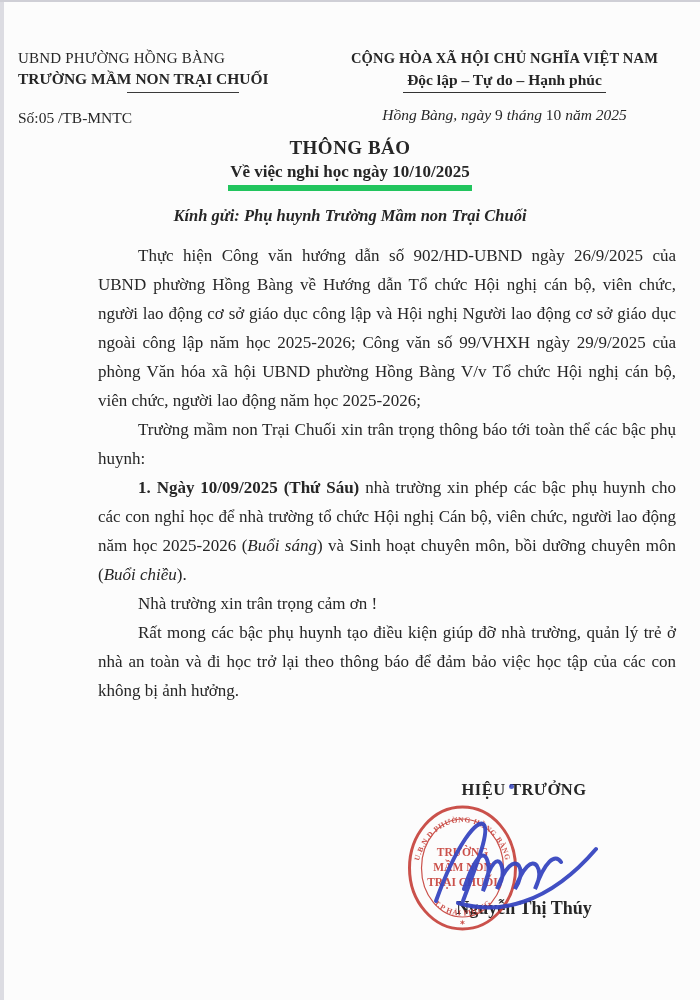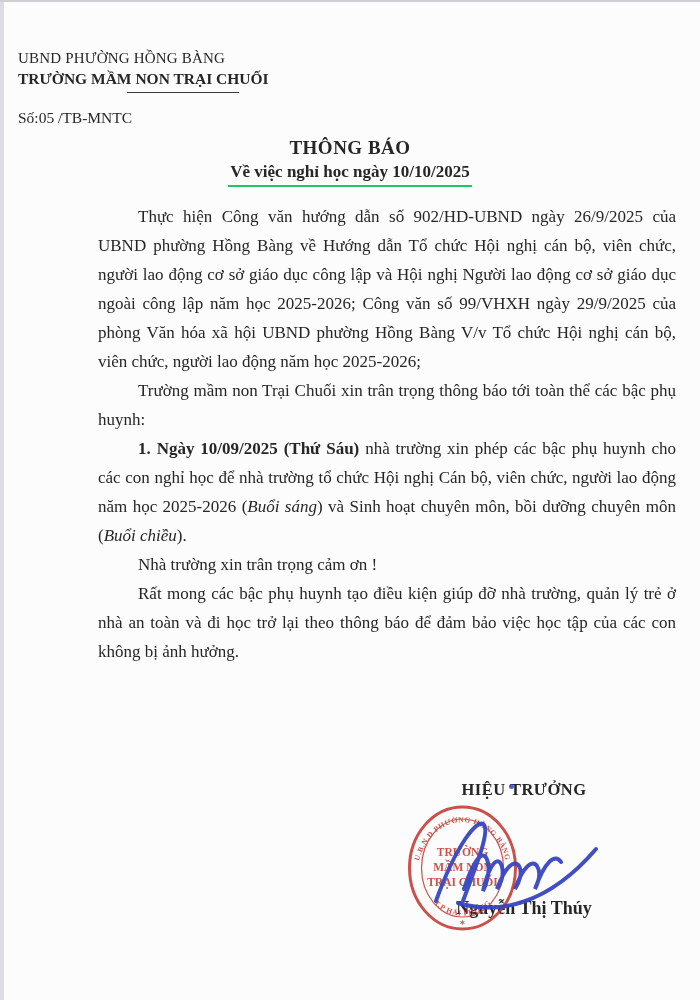--- a/index.html
+++ b/index.html
@@ -21,21 +21,21 @@
   .doc-number{font-size:15.5px;margin-top:16px;}
   .country{font-size:14.5px;font-weight:bold;letter-spacing:.2px;}
   .motto{display:inline-block;font-size:15.5px;font-weight:bold;margin-top:4px;
          border-bottom:1.5px solid #333;padding:0 4px 3px;}
   .place-date{font-size:15.5px;margin-top:13px;}
 
   
   .title{ text-align:center;margin-top:10px;font-size:19px;font-weight:bold;letter-spacing:.5px;}
   .subtitle-wrap{text-align:center;margin-top:3px;}
   .subtitle{display:inline-block;font-size:17px;font-weight:bold;
-            border-bottom:2px solid #22c55e;padding:0 2px 3px;}
+            border-bottom:6px solid #22c55e;padding:0 2px 3px;}
   .salutation{text-align:center;margin-top:15px;font-size:16.5px;font-weight:bold;font-style:italic;}
 
   
   .body{margin:15px 24px 0 98px;font-size:17px;line-height:29px;}
   .body p{margin:0;text-indent:40px;text-align:justify;}
   .b{font-weight:bold;}
   .i{font-style:italic;}
 
   
   .sign-block{position:absolute;top:780px;left:404px;width:240px;text-align:center;}
@@ -53,26 +53,34 @@
   <div class="edge-left"></div>
   <div class="edge-top"></div>
 
   <div class="header">
     <div class="h-left">
       <div class="org-parent">UBND PHƯỜNG HỒNG BÀNG</div>
       <div class="org-name">TRƯỜNG MẦM NON TRẠI CHUỐI</div>
       <div class="org-underline"></div>
       <div class="doc-number">Số:05 /TB-MNTC</div>
     </div>
+    <div class="h-right">
+      <div class="country">CỘNG HÒA XÃ HỘI CHỦ NGHĨA VIỆT NAM</div>
+      <div>
+        <span class="motto">Độc lập – Tự do – Hạnh phúc</span>
+      </div>
+      <div class="place-date"><span class="i">Hồng Bàng, ngày </span><span>9</span><span class="i">  tháng </span><span>10</span><span class="i"> năm 2025</span></div>
+    </div>
   </div>
 
   <div class="title">THÔNG BÁO</div>
   <div class="subtitle-wrap">
     <span class="subtitle">Về việc nghỉ học ngày 10/10/2025</span>
   </div>
+  <div class="salutation">Kính gửi: Phụ huynh Trường Mầm non Trại Chuối</div>
 
   <div class="body">
     <p><span>Thực hiện Công văn hướng dẫn số 902/HD-UBND ngày 26/9/2025 của UBND phường Hồng Bàng về Hướng dẫn Tổ chức Hội nghị cán bộ, viên chức, người lao động cơ sở giáo dục công lập và Hội nghị Người lao động cơ sở giáo dục ngoài công lập năm học 2025-2026; Công văn số 99/VHXH ngày 29/9/2025 của phòng Văn hóa xã hội UBND phường Hồng Bàng V/v Tổ chức Hội nghị cán bộ, viên chức, người lao động năm học 2025-2026;</span></p>
     <p><span>Trường mầm non Trại Chuối xin trân trọng thông báo tới toàn thể các bậc phụ huynh:</span></p>
     <p><span class="b">1. Ngày 10/09/2025 (Thứ Sáu)</span><span> nhà trường xin phép các bậc phụ huynh cho các con nghỉ học để nhà trường tổ chức Hội nghị Cán bộ, viên chức, người lao động năm học 2025-2026 (</span><span class="i">Buổi sáng</span><span>) và Sinh hoạt chuyên môn, bồi dưỡng chuyên môn (</span><span class="i">Buổi chiều</span><span>).</span></p>
     <p><span>Nhà trường xin trân trọng cảm ơn !</span></p>
     <p><span>Rất mong các bậc phụ huynh tạo điều kiện giúp đỡ nhà trường, quản lý trẻ ở nhà an toàn và đi học trở lại theo thông báo để đảm bảo việc học tập của các con không bị ảnh hưởng.</span></p>
   </div>
 
   <div class="sign-block">

